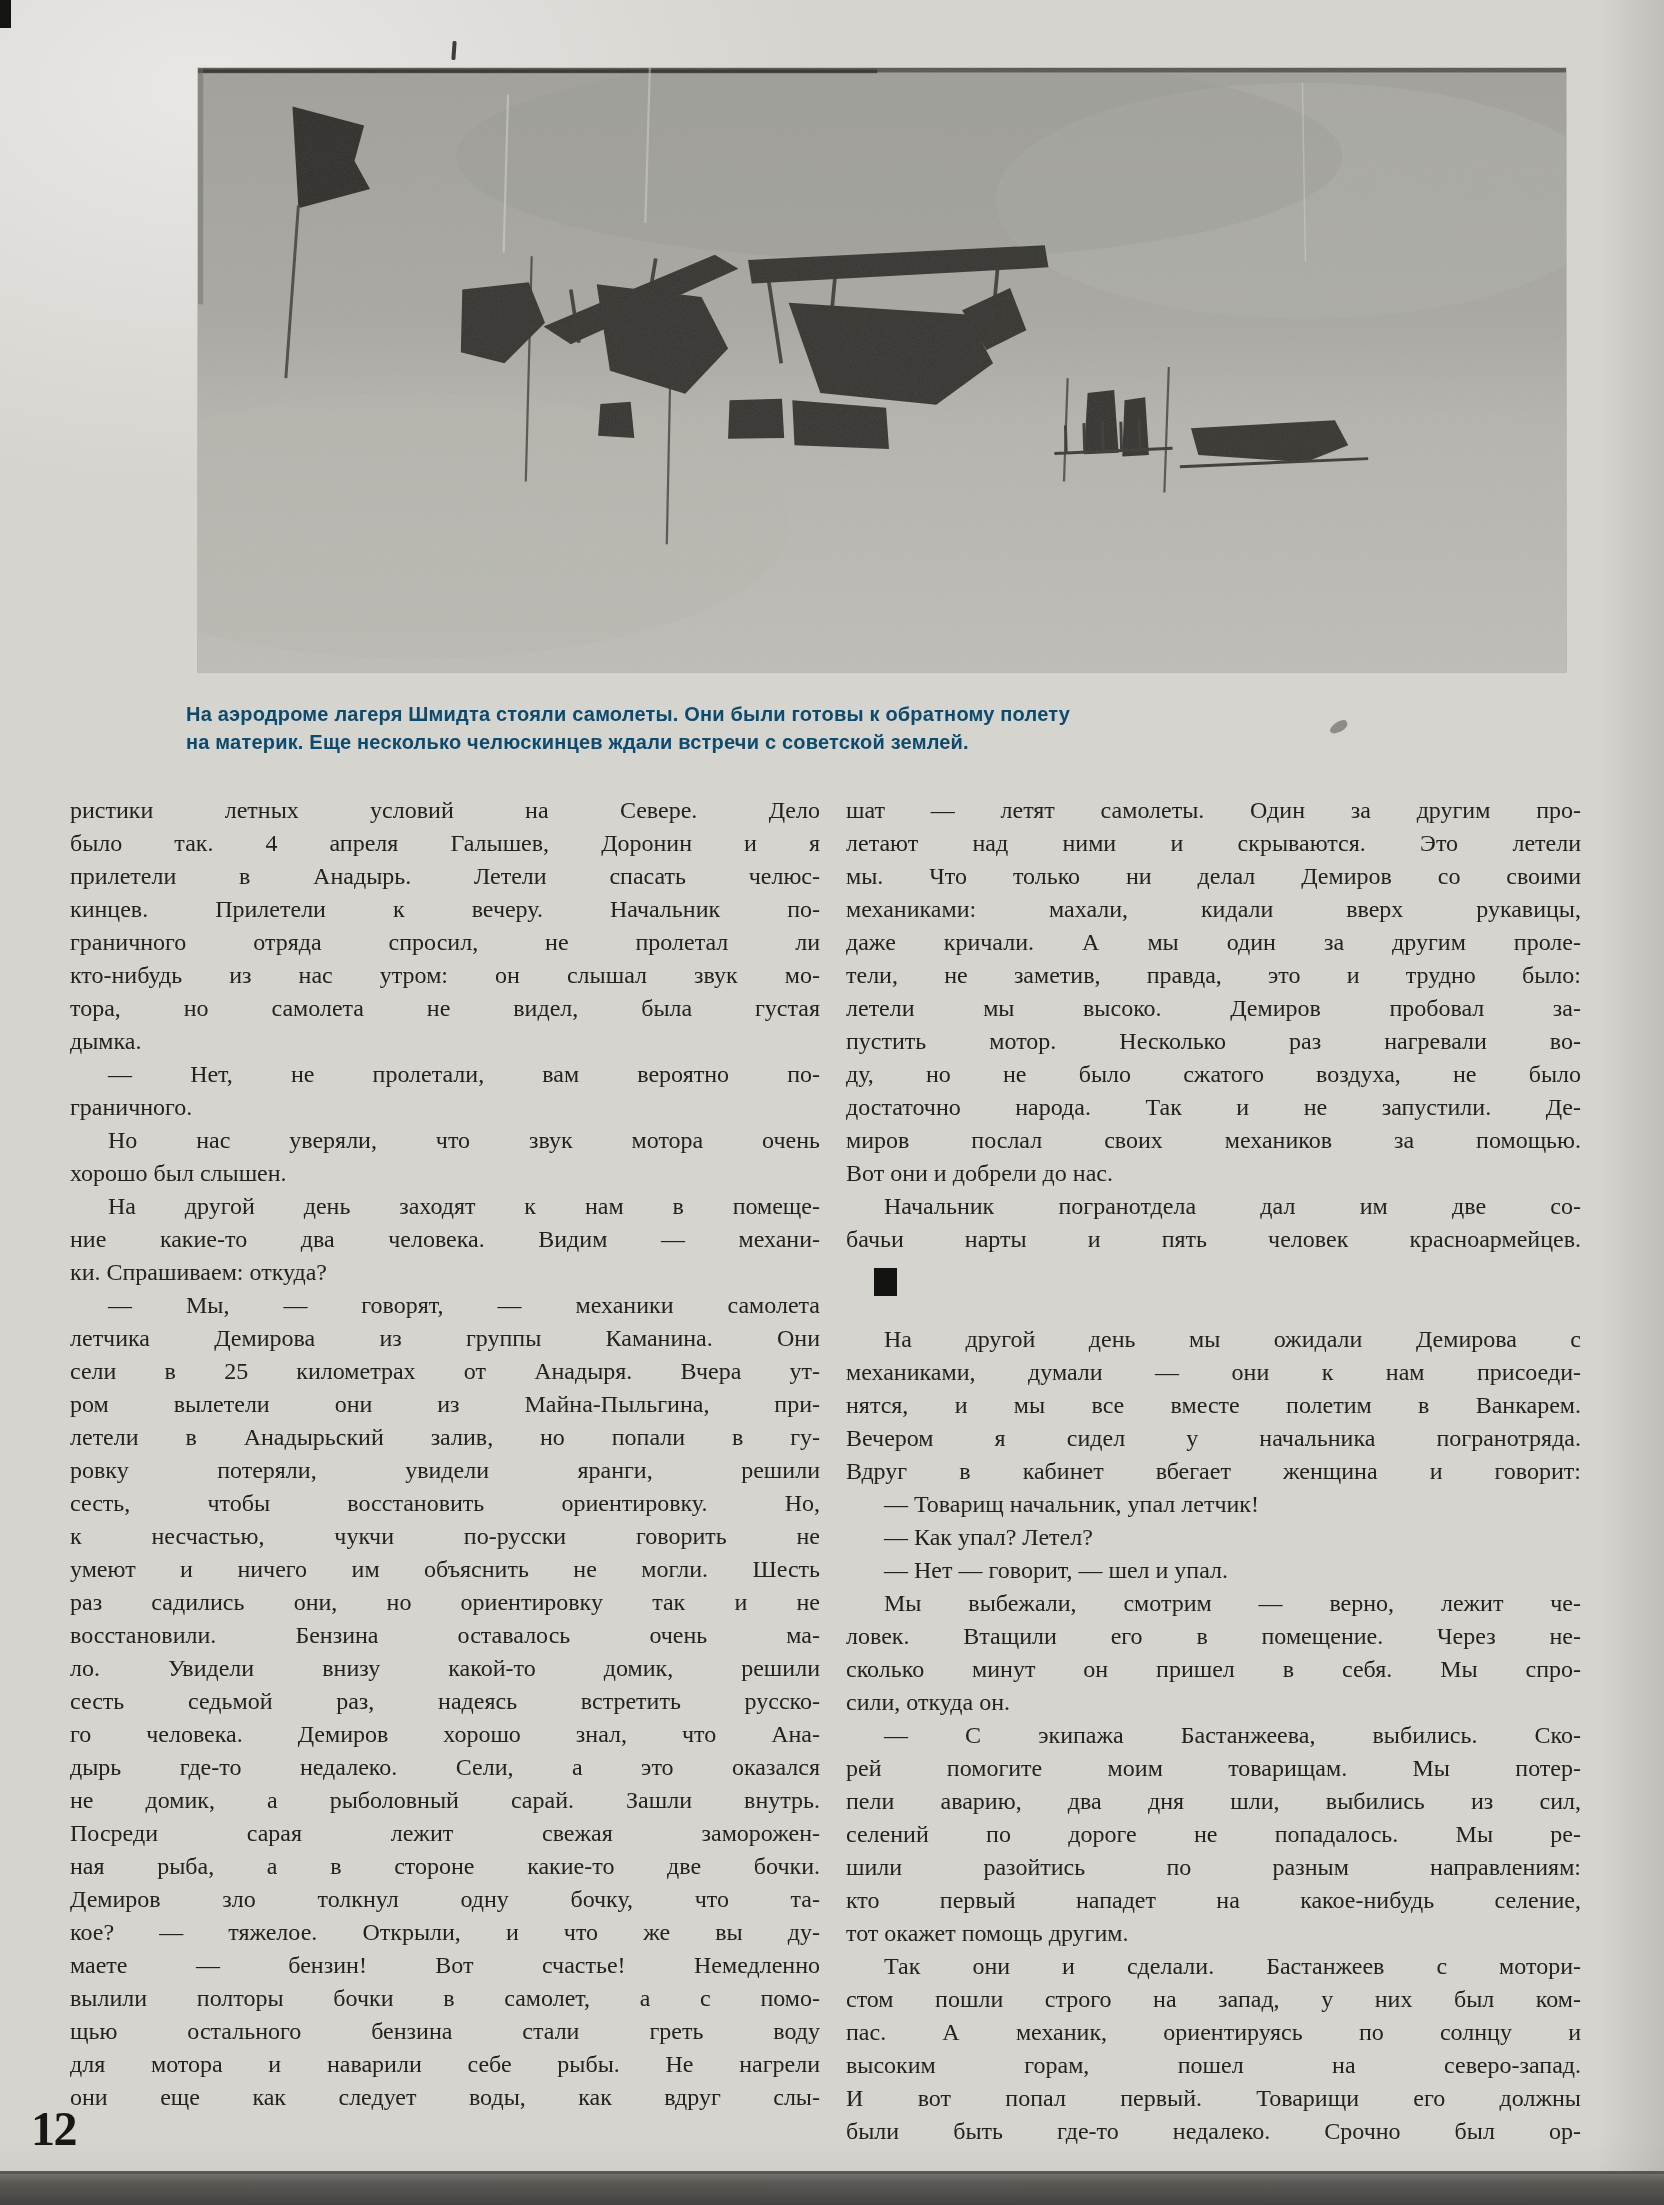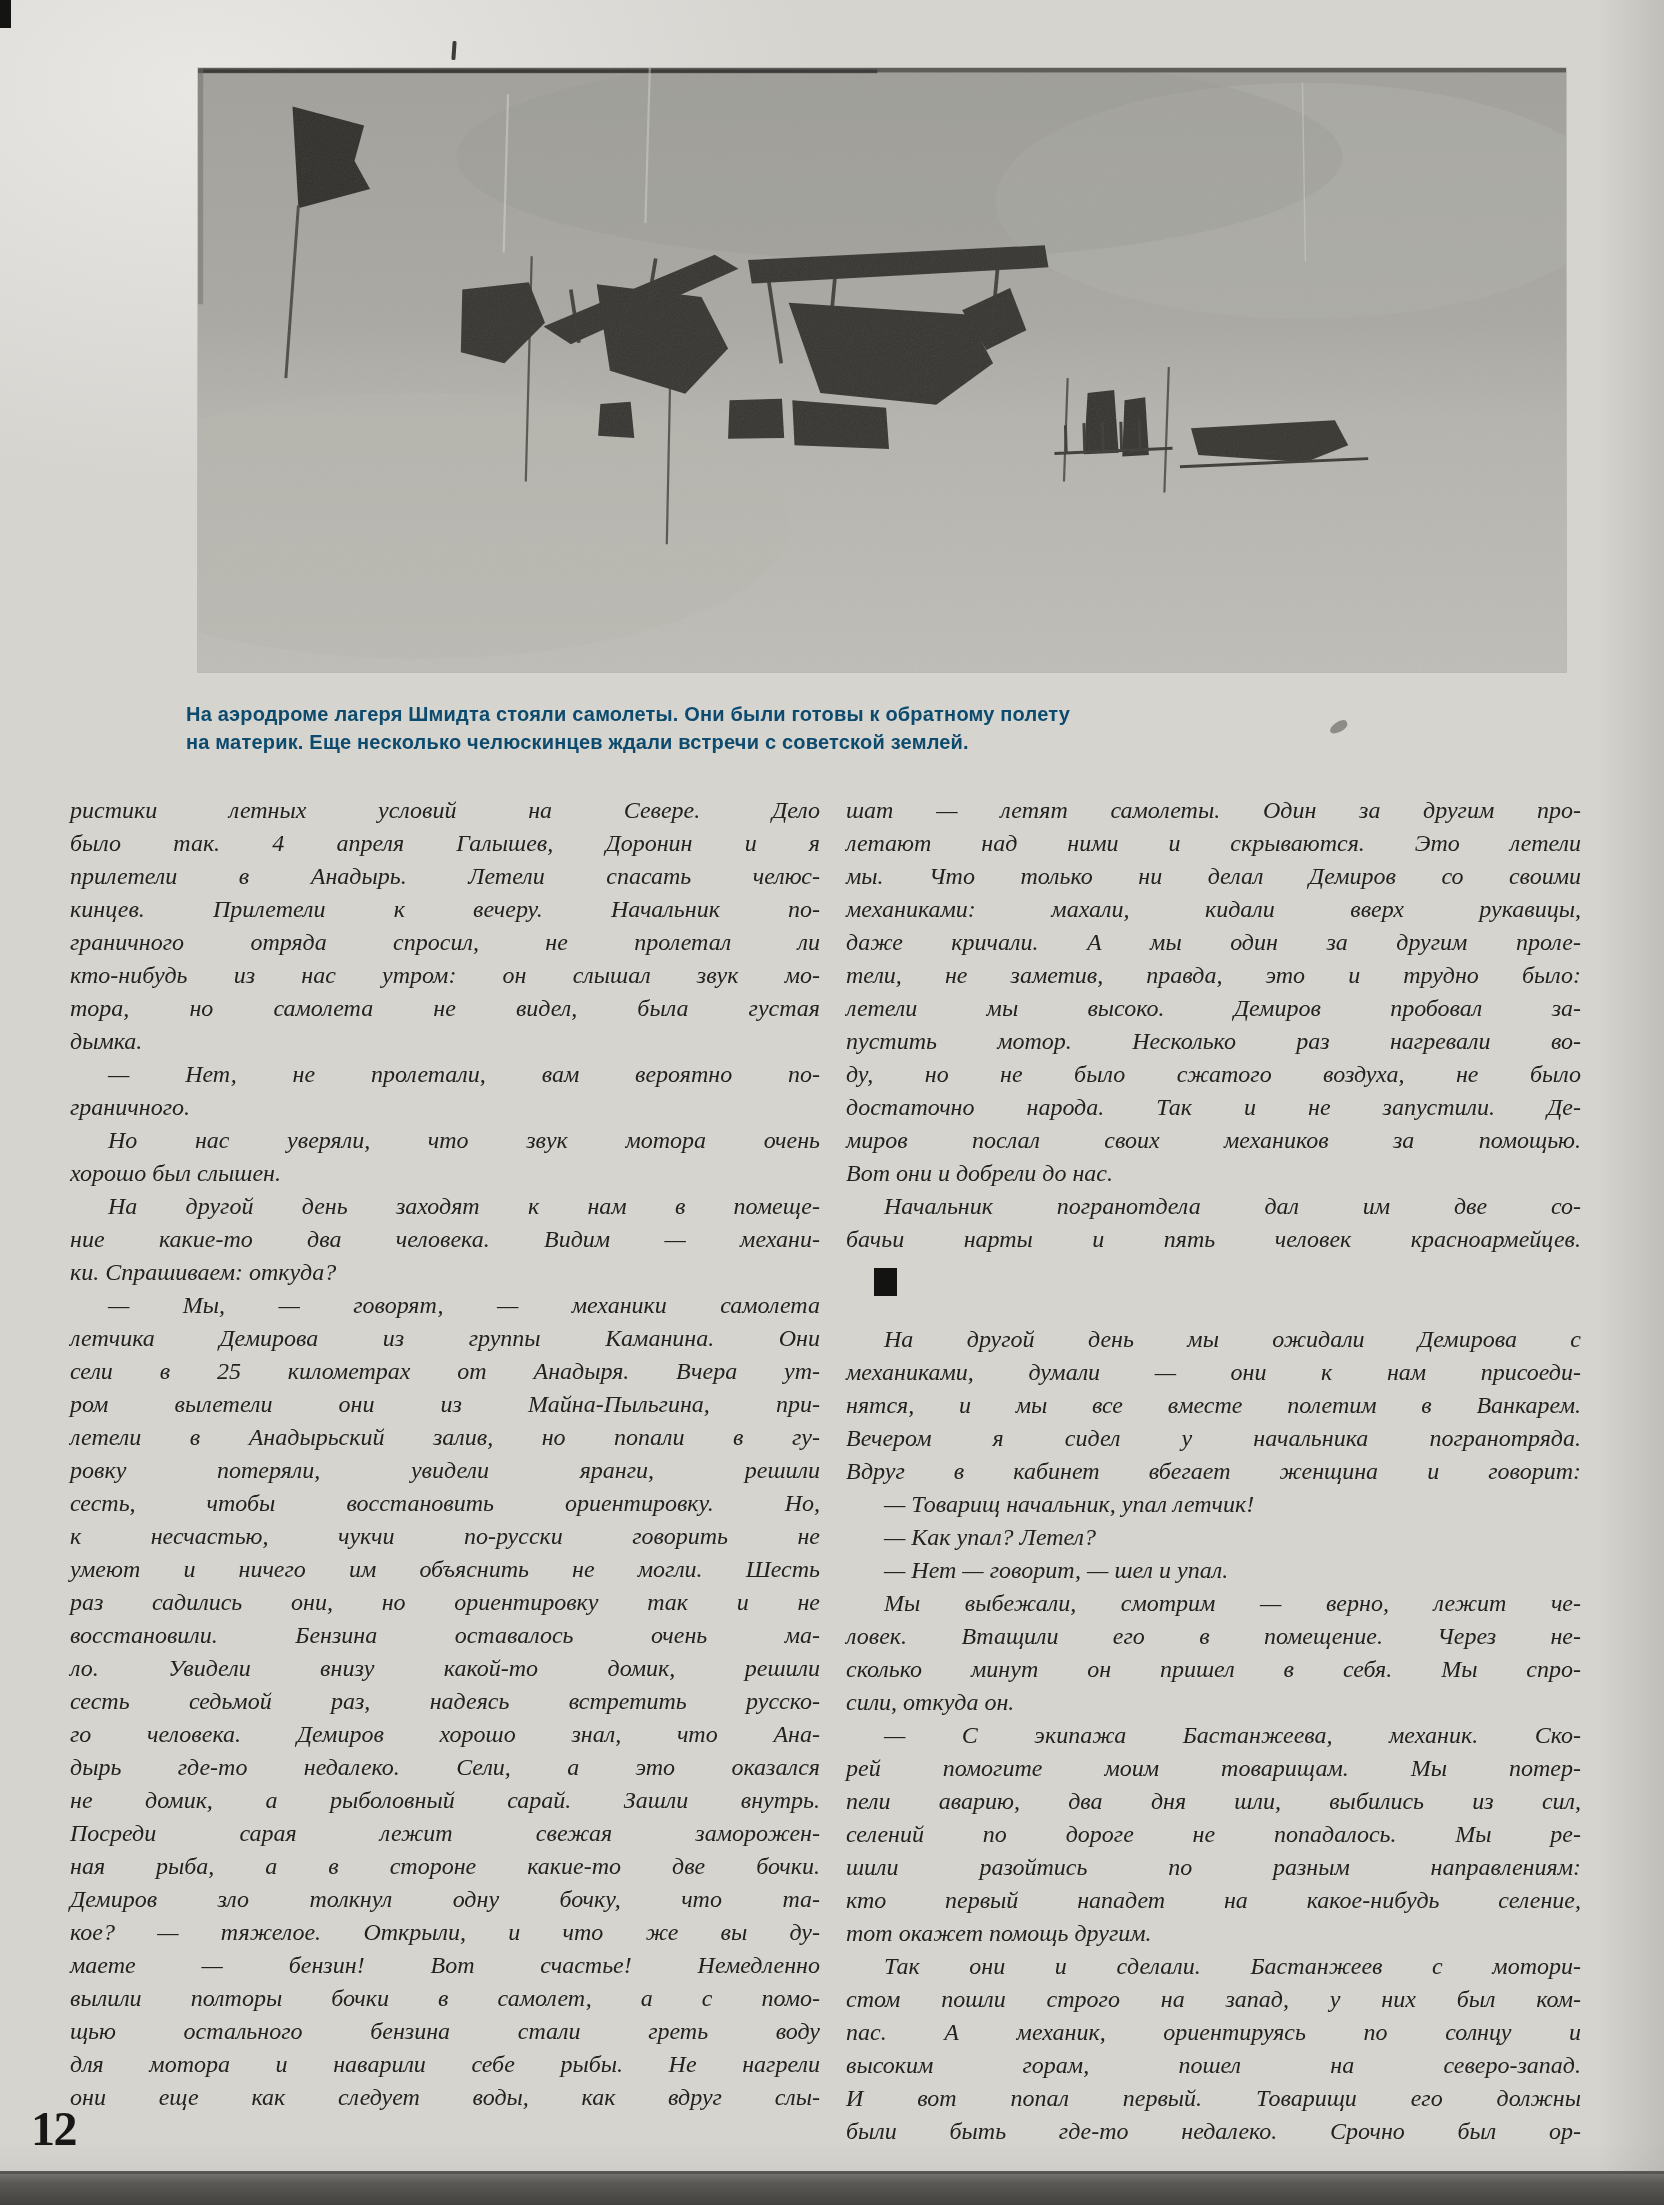--- a/index.html
+++ b/index.html
@@ -27,21 +27,20 @@
     letter-spacing:0.2px;
   }
   .smudge{
     position:absolute;left:1329px;top:722px;width:19px;height:9.6px;
     background:#8d8c88;border-radius:60% 40% 50% 50%;transform:rotate(-28deg);
   }
   .col{
     position:absolute;top:794px;
     font-size:24px;line-height:33px;
     color:#232220;
-    font-style:italic;
   }
   .col-left{left:70px;width:750px;}
   .col-right{left:846px;width:735px;}
   .tl{text-align:justify;text-align-last:justify;white-space:normal;}
   .tl.al{text-align:left;text-align-last:left;}
   .tl.in{text-indent:38px;}
   .mrow{height:67px;position:relative;}
   .sq{position:absolute;left:28px;top:11.8px;width:23px;height:28px;background:#131311;}
   .pagenum{
     position:absolute;left:31px;top:2100px;
@@ -198,21 +197,21 @@
     <div class="tl">нятся, и мы все вместе полетим в Ванкарем.</div>
     <div class="tl">Вечером я сидел у начальника погранотряда.</div>
     <div class="tl">Вдруг в кабинет вбегает женщина и говорит:</div>
     <div class="tl al in">— Товарищ начальник, упал летчик!</div>
     <div class="tl al in">— Как упал? Летел?</div>
     <div class="tl al in">— Нет — говорит, — шел и упал.</div>
     <div class="tl in">Мы выбежали, смотрим — верно, лежит че-</div>
     <div class="tl">ловек. Втащили его в помещение. Через не-</div>
     <div class="tl">сколько минут он пришел в себя. Мы спро-</div>
     <div class="tl al">сили, откуда он.</div>
-    <div class="tl in">— С экипажа Бастанжеева, механик. Ско-</div>
+    <div class="tl in">— С экипажа Бастанжеева, выбились. Ско-</div>
     <div class="tl">рей помогите моим товарищам. Мы потер-</div>
     <div class="tl">пели аварию, два дня шли, выбились из сил,</div>
     <div class="tl">селений по дороге не попадалось. Мы ре-</div>
     <div class="tl">шили разойтись по разным направлениям:</div>
     <div class="tl">кто первый нападет на какое-нибудь селение,</div>
     <div class="tl al">тот окажет помощь другим.</div>
     <div class="tl in">Так они и сделали. Бастанжеев с мотори-</div>
     <div class="tl">стом пошли строго на запад, у них был ком-</div>
     <div class="tl">пас. А механик, ориентируясь по солнцу и</div>
     <div class="tl">высоким горам, пошел на северо-запад.</div>

